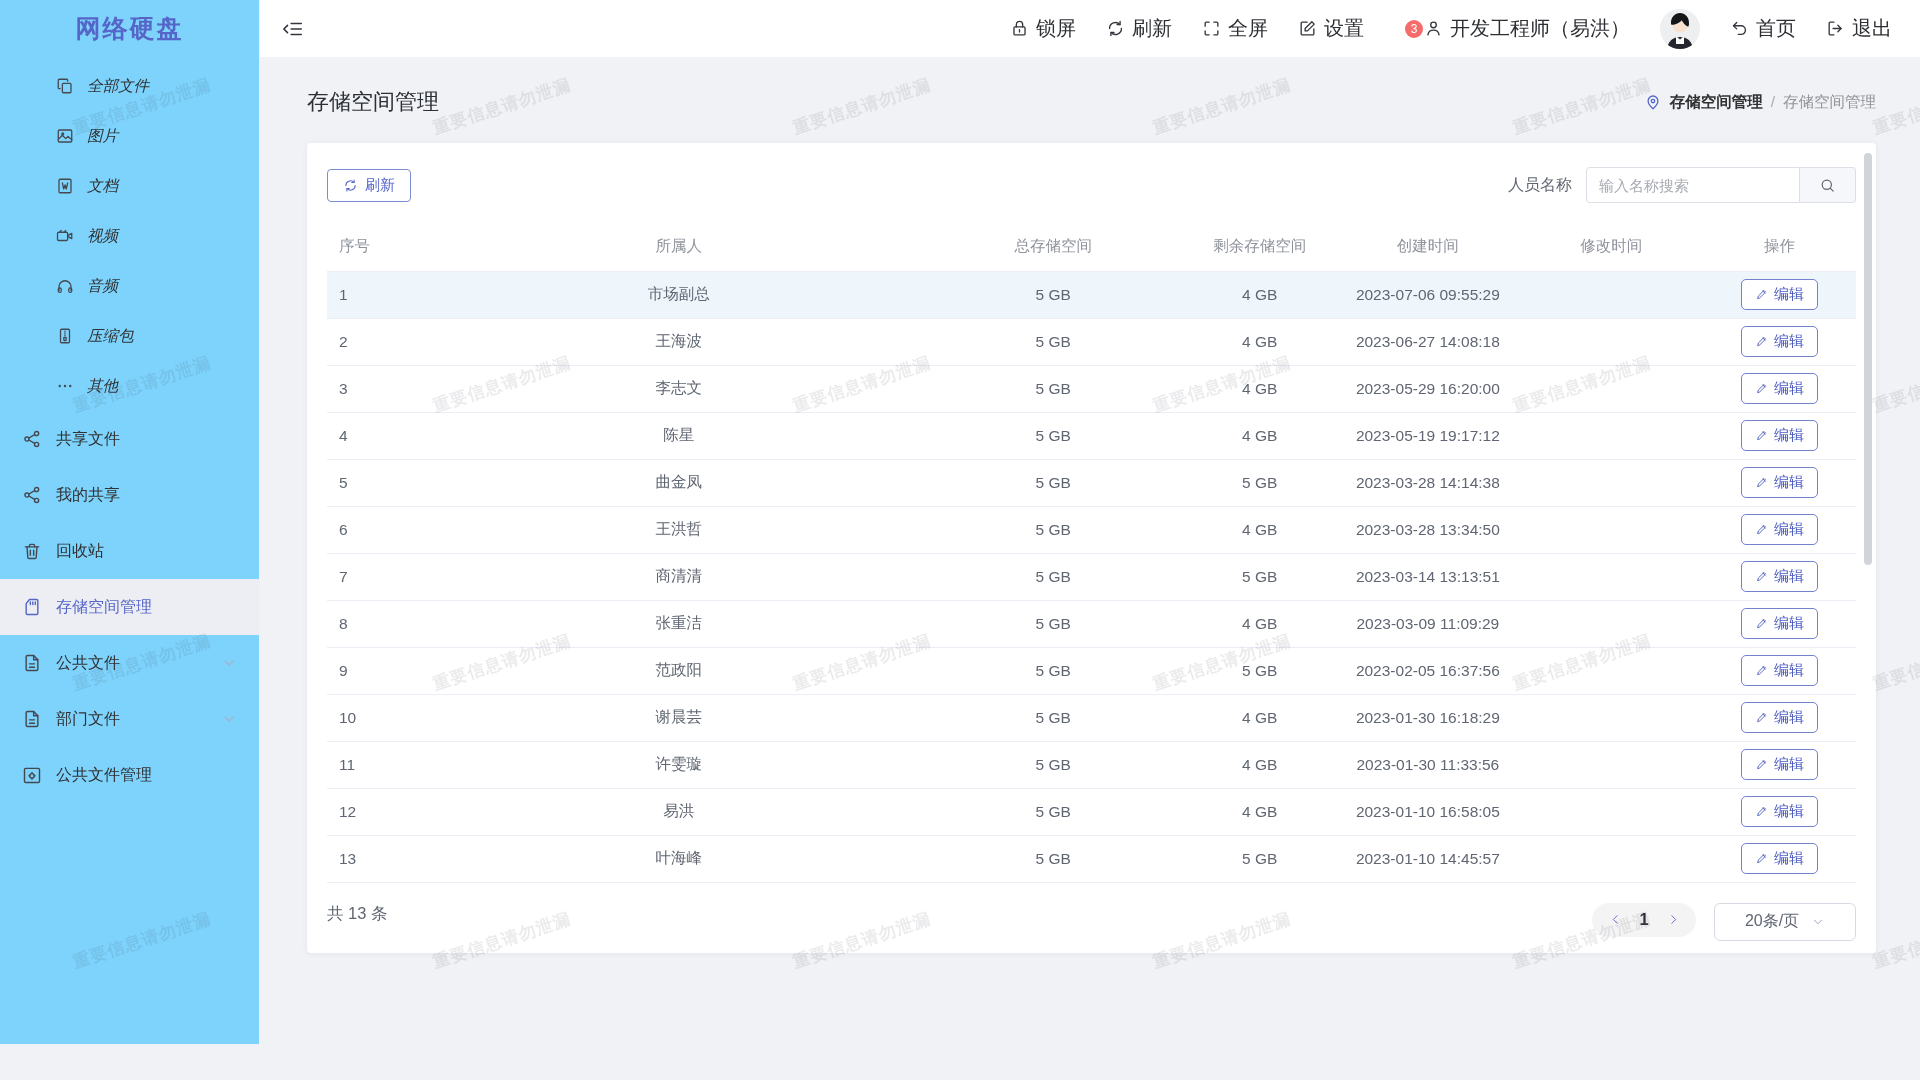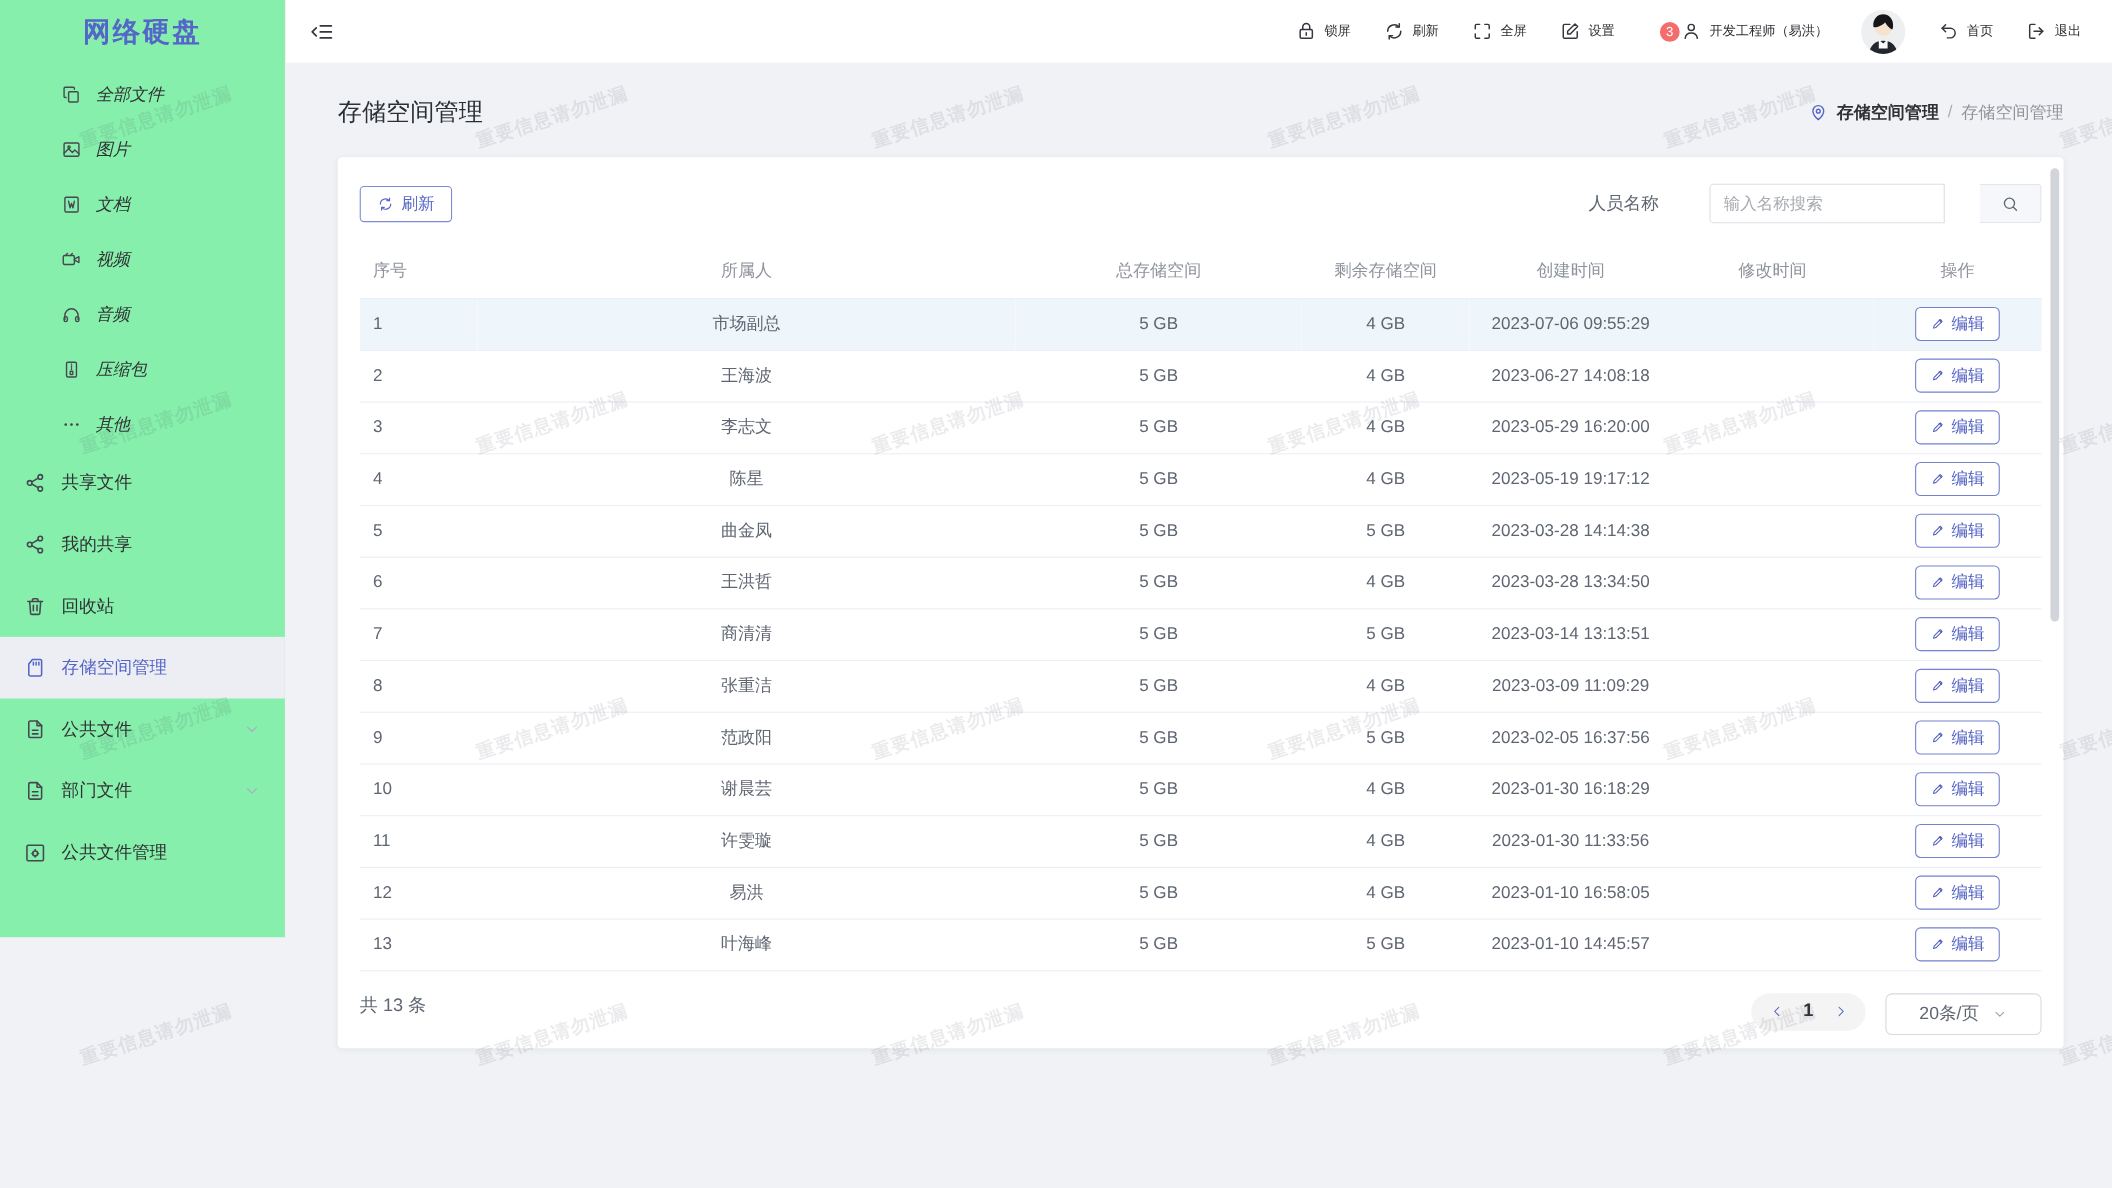--- a/index.html
+++ b/index.html
@@ -15,58 +15,58 @@
   body{
     background:#f0f2f5;
     font-family:"Liberation Sans","DejaVu Sans",sans-serif;
     color:var(--txt-dark);
     position:relative;
   }
   svg{display:block;}
   .ic{stroke:currentColor;fill:none;stroke-width:1.7;stroke-linecap:round;stroke-linejoin:round;}
 
   
-  .sidebar{position:absolute;left:0;top:0;width:260px;height:852px;background:#86efac;z-index:2;border-right:1px solid #f0f0f2;}
+  .sidebar{position:absolute;left:0;top:0;width:260px;height:1044px;background:#7dd3fc;z-index:2;border-right:1px solid #f0f0f2;}
   .logo-row{height:57px;display:flex;align-items:center;justify-content:center;}
   .logo{font-size:25px;font-weight:bold;color:var(--accent);letter-spacing:2px;}
   .menu{padding-top:4px;}
   .m-item{height:56px;display:flex;align-items:center;padding:0 22px;font-size:16px;color:#303133;cursor:pointer;}
   .m-item.sub{height:50px;padding-left:56px;font-size:15.5px;font-style:italic;}
   .m-icon{width:20px;height:20px;margin-right:14px;color:#45484f;flex:0 0 auto;}
   .m-item.sub .m-icon{width:18px;height:18px;margin-right:13px;}
   .m-chevron{margin-left:auto;color:#a9aec6;width:16px;height:16px;}
   .m-item.active{background:#eceef3;color:var(--accent);}
   .m-item.active .m-icon{color:var(--accent);}
 
   
   .topbar{position:absolute;left:260px;top:0;width:1660px;height:57px;background:#fff;display:flex;align-items:center;padding:0 28px 0 22px;z-index:2;}
   .collapse{width:22px;height:22px;color:#33363d;cursor:pointer;}
   .toolbar{margin-left:auto;display:flex;align-items:center;gap:30px;}
-  .tool{display:flex;align-items:center;gap:7px;font-size:12px;color:#2c2e33;cursor:pointer;white-space:nowrap;}
+  .tool{display:flex;align-items:center;gap:7px;font-size:20px;color:#2c2e33;cursor:pointer;white-space:nowrap;}
   .tool .t-icon{width:19px;height:19px;color:#33363d;}
   .bell-wrap{position:relative;cursor:pointer;}
   .bell-wrap .t-icon{width:20px;height:20px;color:#33363d;}
   .badge{position:absolute;top:-9px;left:11px;min-width:18px;height:18px;padding:0 5px;background:var(--badge);color:#fff;font-size:12px;line-height:18px;text-align:center;border-radius:9px;}
   .avatar{width:40px;height:40px;border-radius:50%;overflow:hidden;cursor:pointer;background:#edeff1;}
 
   
   .main{position:absolute;left:260px;top:57px;width:1660px;height:1023px;}
   .page-head{display:flex;align-items:center;justify-content:space-between;padding:28px 44px 0 47px;}
   .page-title{font-size:22px;font-weight:500;color:#2b2f36;line-height:34px;}
   .breadcrumb{display:flex;align-items:center;gap:8px;font-size:15.5px;}
   .bc-pin{width:18px;height:18px;color:var(--accent);}
   .bc-root{color:#303133;font-weight:bold;}
   .bc-sep{color:#a9adb5;}
   .bc-cur{color:#909399;}
 
   .card{margin:24px 44px 0 47px;height:810px;background:#fff;border-radius:4px;box-shadow:0 1px 6px rgba(31,45,61,.06);padding:24px 20px 20px;}
   .card-top{display:flex;align-items:center;justify-content:space-between;margin-bottom:20px;}
   .btn-refresh{display:inline-flex;align-items:center;gap:7px;padding:0 15px;height:33px;background:#fff;border:1px solid #7e8ad3;border-radius:4px;color:var(--accent);font-size:15px;cursor:pointer;font-family:inherit;}
   .btn-refresh svg{width:15px;height:15px;}
-  .search-group{display:flex;align-items:center;gap:32px;}
+  .search-group{display:flex;align-items:center;}
   .search-label{font-size:16px;color:#5f6672;margin-right:14px;}
   .search-input{width:214px;height:36px;border:1px solid #dcdfe6;border-radius:4px 0 0 4px;padding:0 12px;font-size:15px;color:#303133;outline:none;font-family:inherit;}
   .search-input::placeholder{color:#a8abb2;}
   .search-append{width:56px;height:36px;border:1px solid #dcdfe6;border-left:none;border-radius:0 4px 4px 0;background:#f5f7fa;display:flex;align-items:center;justify-content:center;color:#5f6672;cursor:pointer;}
   .search-append svg{width:17px;height:17px;}
 
   table{width:100%;border-collapse:collapse;table-layout:fixed;}
   th{height:48px;font-size:15.5px;font-weight:500;color:#8f939c;text-align:center;border-bottom:1px solid var(--border);}
   td{height:47px;font-size:15.5px;color:#5f6672;text-align:center;border-bottom:1px solid var(--border);overflow:hidden;white-space:nowrap;text-overflow:ellipsis;}
   th.c-idx,td.c-idx{text-align:left;padding-left:12px;}

